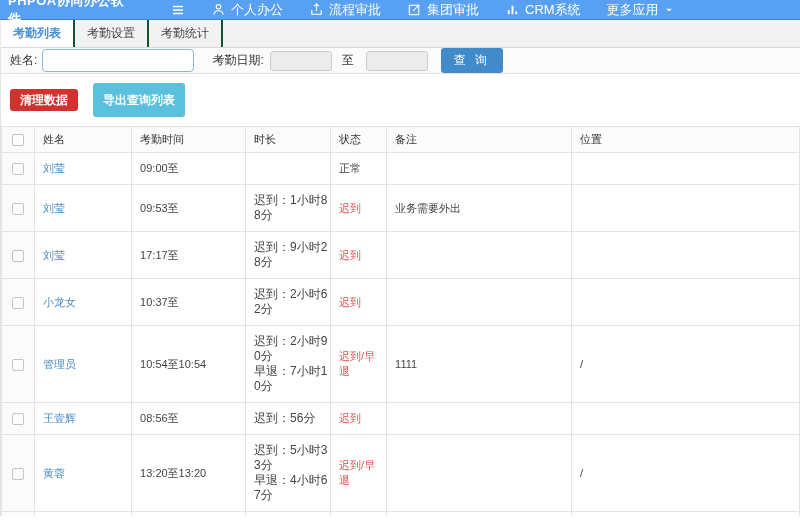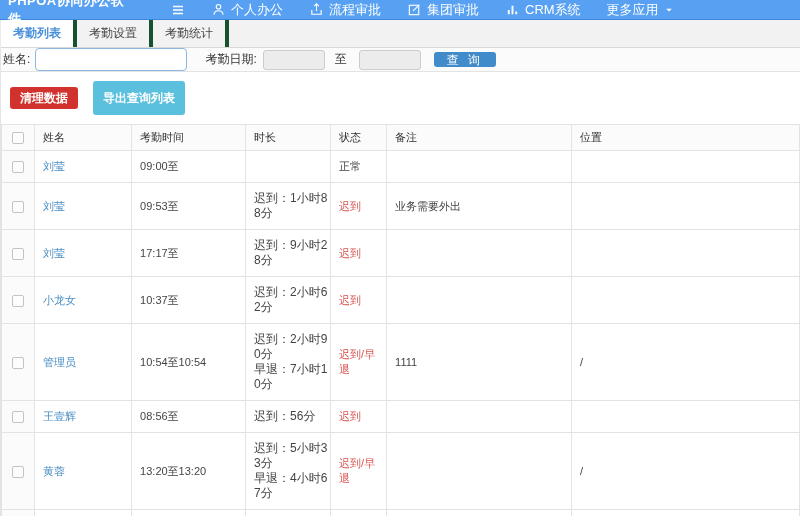--- a/index.html
+++ b/index.html
@@ -24,33 +24,33 @@
   .side-item { height:27px; display:flex; align-items:center; padding:0 10px 0 12px; color:#555;
     font-size:11.5px; cursor:pointer; }
   .side-item.active { background:#ebebeb; }
   .side-label { flex:1 1 auto; white-space:nowrap; overflow:hidden; }
 
   
   .content { flex:1 1 auto; display:flex; flex-direction:column; background:#fff; overflow:hidden; }
 
   .tabbar { height:28px; background:#f2f2f2; border-bottom:1px solid #d9d9d9; display:flex; }
   .tab { min-width:69px; padding:0 12px; line-height:27px; text-align:center; font-size:12px; color:#444;
-    border-right:4px solid #14532d; cursor:pointer; }
+    border-right:2px solid #14532d; cursor:pointer; }
   .tab.active { background:#fff; color:var(--tab-active-blue,#4a90d9); font-weight:bold; }
 
   .searchbar { height:34px; background:#fbfbfb; border-bottom:1px solid #e3e3e3; display:flex;
-    align-items:center; padding-left:2px; font-size:12px; color:#333; }
+    align-items:center; padding-left:9px; font-size:12px; color:#333; }
   .name-input { width:152px; height:23px; border:1px solid #8db6e3; border-radius:4px; margin-left:5px;
     background:#fff; outline:none; padding:0 5px; font-size:12px; }
   .date-label { margin-left:18px; }
   .date-input { width:62px; height:20px; background:#ececec; border:1px solid #ccc; border-radius:3px;
     margin-left:6px; padding:0 4px; font-size:11px; color:#555; }
   .to-label { margin:0 6px 0 10px; }
   .btn { border:none; border-radius:3px; color:#fff; font-size:12px; cursor:pointer; }
-  .btn-query { background:var(--query-blue,#428bca); height:15px; padding:0 13px; margin-left:13px; letter-spacing:3px; }
+  .btn-query { background:var(--query-blue,#428bca); height:25px; padding:0 13px; margin-left:13px; letter-spacing:3px; }
   .actions { padding:9px 0 9px 9px; display:flex; align-items:center; }
   .btn-danger { background:var(--danger-red,#d2322d); height:22px; padding:0 10px; font-weight:bold; }
   .btn-info { background:var(--info-blue,#5bc0de); height:34px; padding:0 10px; margin-left:15px; font-weight:bold; }
 
   
   table { width:100%; border-collapse:collapse; table-layout:fixed; font-size:11px; }
   th, td { border:1px solid #e3e3e3; text-align:left; vertical-align:middle; padding:8px 8px; }
   thead th { background:#fbfbfb; color:#333; font-weight:normal; padding:5px 8px; }
   td.cb-cell, th.cb-cell { text-align:center; padding:5px 0; background:#fbfbfb; }
   .cb { display:inline-block; width:12px; height:12px; border:1px solid #c3c3c3; border-radius:2px;

